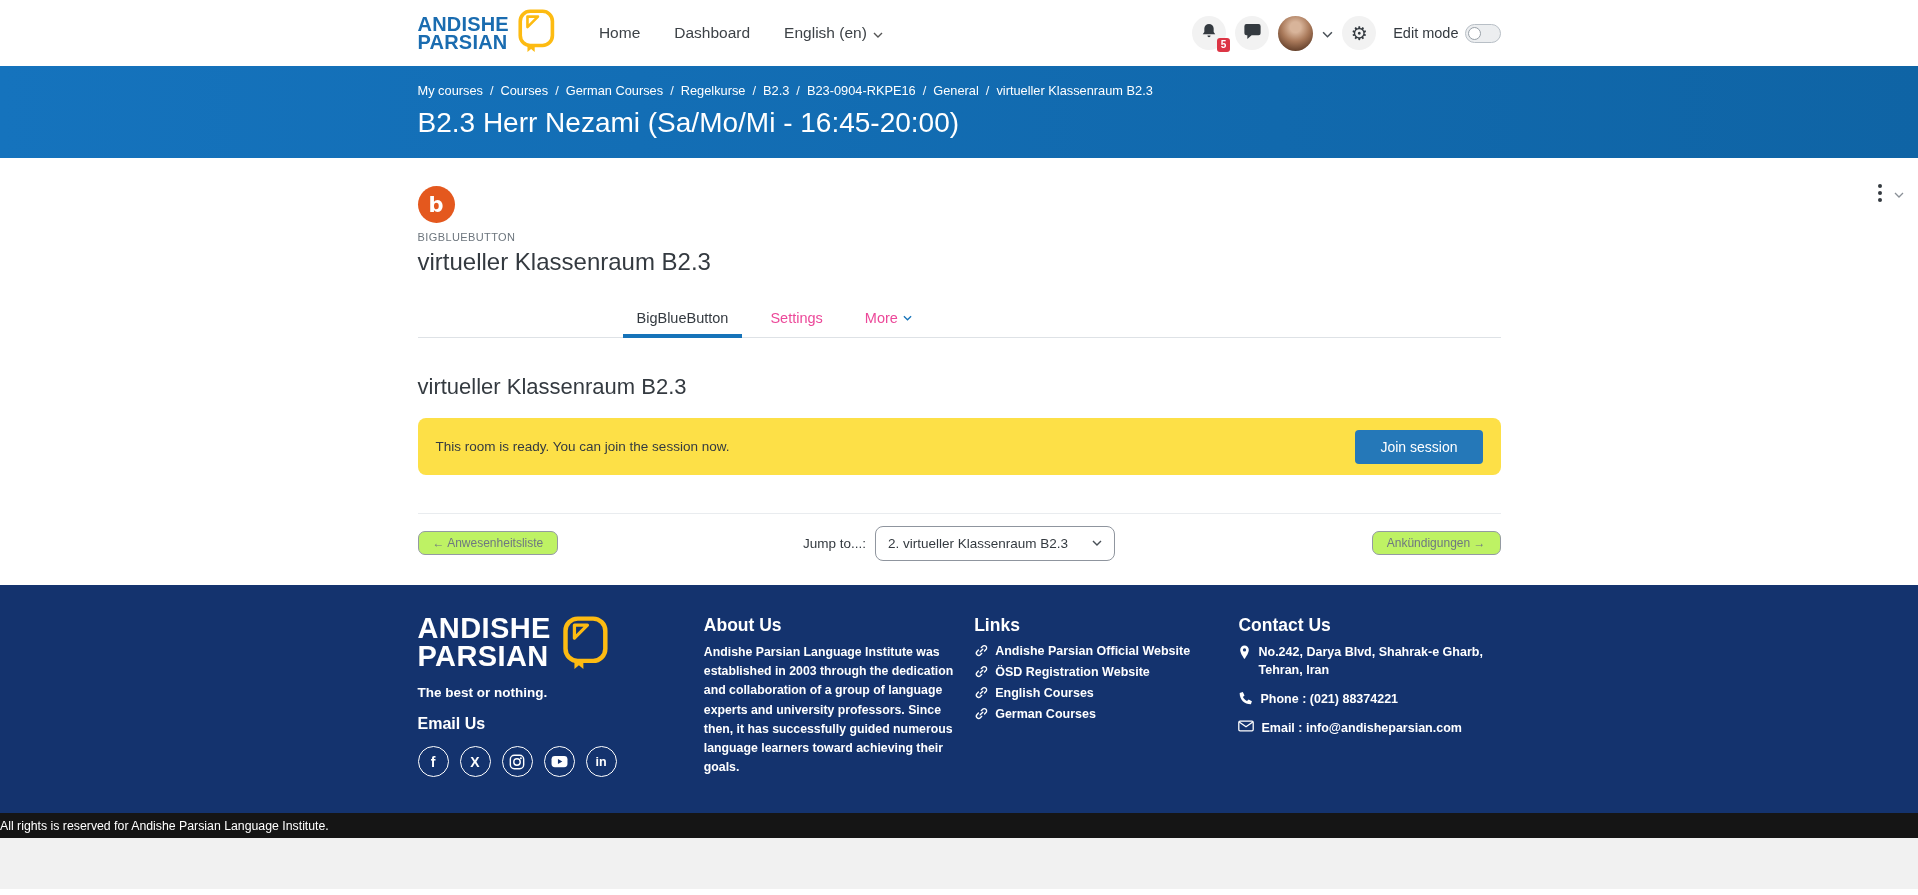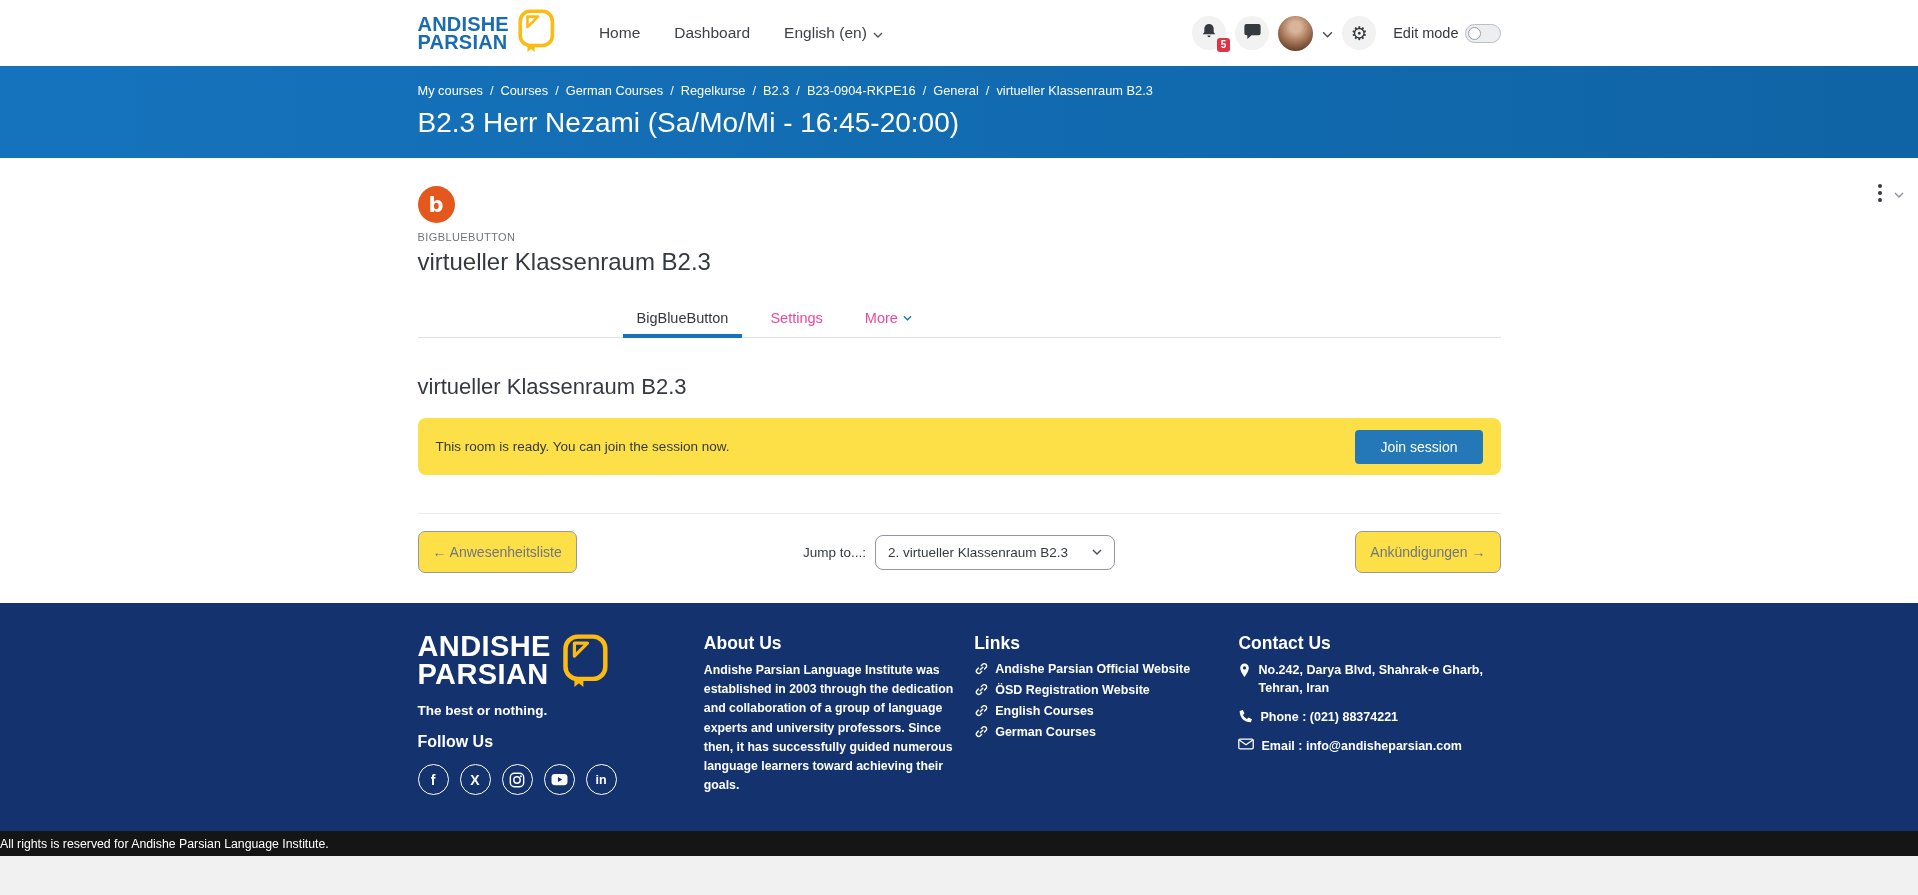--- a/index.html
+++ b/index.html
@@ -63,22 +63,22 @@
   .section-title { margin-top:36px; font-size:22px; color:#343a40; font-weight:400; }
   .room-box { margin-top:18px; background:#fde047; border-radius:8px; min-height:57px;
     display:flex; align-items:center; justify-content:space-between; padding:10px 18px; }
   .room-status { font-size:13.5px; color:#343a40; }
   .btn-primary { background:#2578b8; color:#fff; font-size:14px; border:none; border-radius:4px;
     padding:9px 25px; cursor:pointer; font-family:inherit; }
 
   .activity-divider { margin-top:38px; border:none; border-top:1px solid #e9ecef; }
   .activity-nav { position:relative; display:flex; justify-content:space-between; align-items:center;
     padding:17px 0 30px; }
-  .btn-outline { background:#fde047; color:#6f7780; font-size:14px; border:1px solid #949aa2;
-    border-radius:7px; padding:12px 14px; cursor:pointer; font-family:inherit; }
+  .btn-outline { background:#bef264; color:#6f7780; font-size:12px; border:1px solid #949aa2;
+    border-radius:7px; padding:4px 14px; cursor:pointer; font-family:inherit; }
   .jump-group { position:absolute; left:50%; transform:translateX(-50%); display:flex; align-items:center; gap:9px; }
   .jump-label { font-size:13.5px; color:#343a40; }
   .jump-select { width:240px; height:35px; border:1px solid #8f959e; border-radius:8px; background:#fff;
     display:flex; align-items:center; justify-content:space-between; padding:0 12px; cursor:pointer; }
   .jump-select span { font-size:13.5px; color:#343a40; }
 
   
   .footer { background:#14336e; height:228px; padding-top:30px; color:#fff; }
   .footer .container { display:flex; justify-content:space-between; }
   .fcol1 { width:272px; }
@@ -246,21 +246,21 @@
         </div>
         <span>
           <svg width="52" height="56" viewBox="0 0 64 66">
             <rect x="8" y="3" width="49" height="52" rx="15" fill="none" stroke="#fdbb12" stroke-width="5.5"></rect>
             <path d="M19 11 L35 11 L19 27 Z" fill="none" stroke="#fdbb12" stroke-width="4" stroke-linejoin="round"></path>
             <path d="M19 54 v11 l5.5-4.5 5.5 4.5 V54 z" fill="#fdbb12"></path>
           </svg>
         </span>
       </div>
       <div class="tagline">The best or nothing.</div>
-      <div class="follow-heading">Follow Us</div>
+      <div class="follow-heading">Email Us</div>
       <div class="social-row">
         <a class="soc">
             <span class="ltr">f</span>
           </a>
         <a class="soc">
             <span class="ltr">X</span>
           </a>
         <a class="soc">
           <svg width="16" height="16" viewBox="0 0 18 18">
             <rect x="1.5" y="1.5" width="15" height="15" rx="4.5" fill="none" stroke="#fff" stroke-width="1.6"></rect>

